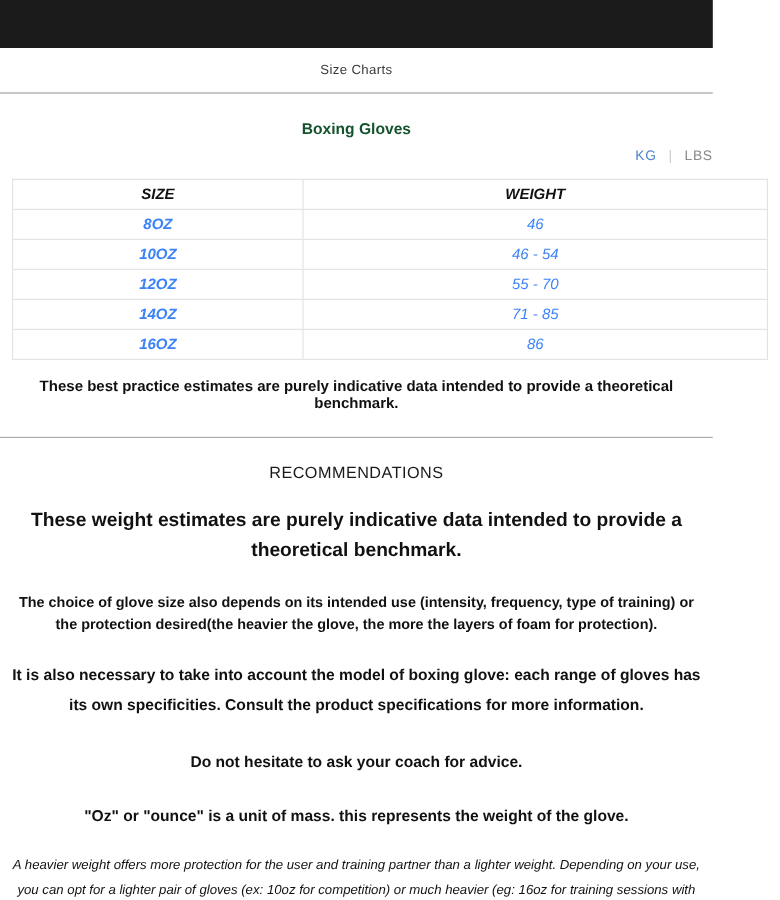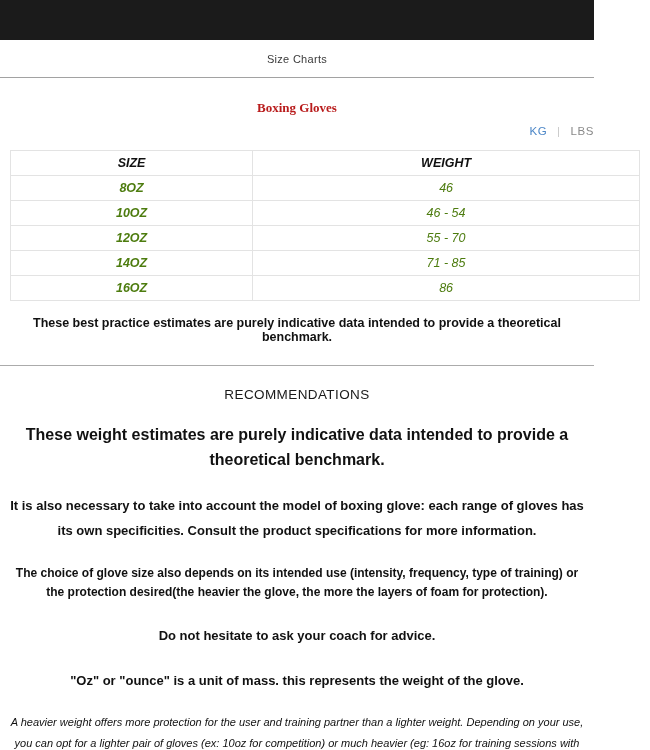--- a/index.html
+++ b/index.html
@@ -30,22 +30,21 @@
     border-top: 1px solid #a2a2a2;
     height: 0;
   }
   .divider.light { border-top-color: #ababab; }
 
   .chart-title {
     text-align: center;
     font-weight: bold;
     font-size: 13px;
     margin-top: 22px;
-    color: #b91c1c;
-    font-family: Liberation Serif, serif;
+    color: #14532d;
   }
 
   .unit-toggle {
     text-align: right;
     margin-top: 9px;
     font-size: 11.5px;
     letter-spacing: 0.6px;
   }
   .unit-kg { color: #4d87c7; cursor: pointer; }
   .unit-sep { color: #c9c9c9; margin: 0 6px; }
@@ -58,21 +57,21 @@
     text-align: center;
   }
   .size-table th, .size-table td {
     border: 1px solid #e3e3e3;
     font-size: 12.5px;
     padding: 5px 4px;
     height: 25px;
     font-style: italic;
   }
   .size-table th { font-weight: bold; color: #111; }
-  .size-table td { color: #4d7c0f; }
+  .size-table td { color: #3b82f6; }
   .size-table td.size-col { font-weight: bold; }
   .size-table .col-size { width: 38.5%; }
   .size-table .col-weight { width: 61.5%; }
 
   .table-note {
     text-align: center;
     font-weight: bold;
     font-size: 12.5px;
     margin: 15px 12px 0 12px;
     color: #111;
@@ -175,23 +174,23 @@
 
   <div class="table-note">These best practice estimates are purely indicative data intended to provide a theoretical benchmark.</div>
 
   <hr class="divider light second-divider">
 
   <div class="recommendations">
     <div class="rec-heading">RECOMMENDATIONS</div>
 
     <p class="rec-paragraph bold">These weight estimates are purely indicative data intended to provide a theoretical benchmark.</p>
 
+    <p class="rec-paragraph semibold">The choice of glove size also depends on its intended use (intensity, frequency, type of training) or the protection desired(the heavier the glove, the more the layers of foam for protection).</p>
+
     <p class="rec-paragraph bold-wide">It is also necessary to take into account the model of boxing glove: each range of gloves has its own specificities. Consult the product specifications for more information.</p>
-
-    <p class="rec-paragraph semibold">The choice of glove size also depends on its intended use (intensity, frequency, type of training) or the protection desired(the heavier the glove, the more the layers of foam for protection).</p>
 
     <p class="rec-paragraph regular">Do not hesitate to ask your coach for advice.</p>
 
     <p class="rec-paragraph regular">"Oz" or "ounce" is a unit of mass. this represents the weight of the glove.</p>
 
     <p class="rec-paragraph regular-wide">A heavier weight offers more protection for the user and training partner than a lighter weight. Depending on your use, you can opt for a lighter pair of gloves (ex: 10oz for competition) or much heavier (eg: 16oz for training sessions with a partner) regardless of your weight.</p>
   </div>
 
 </div>
 

